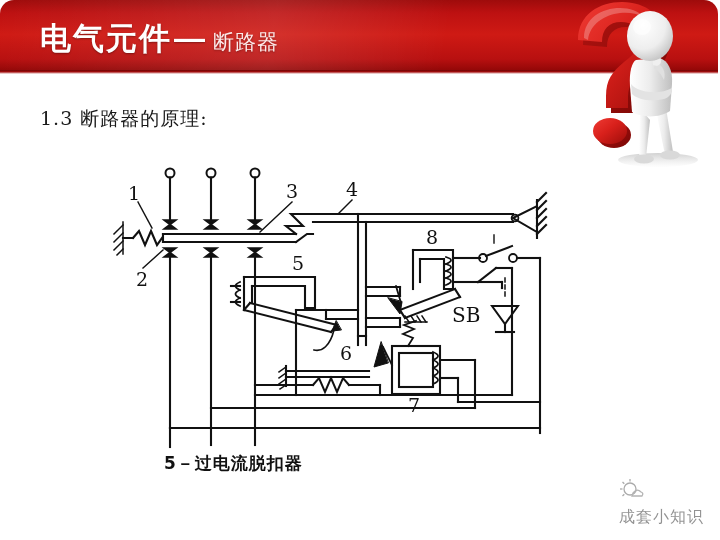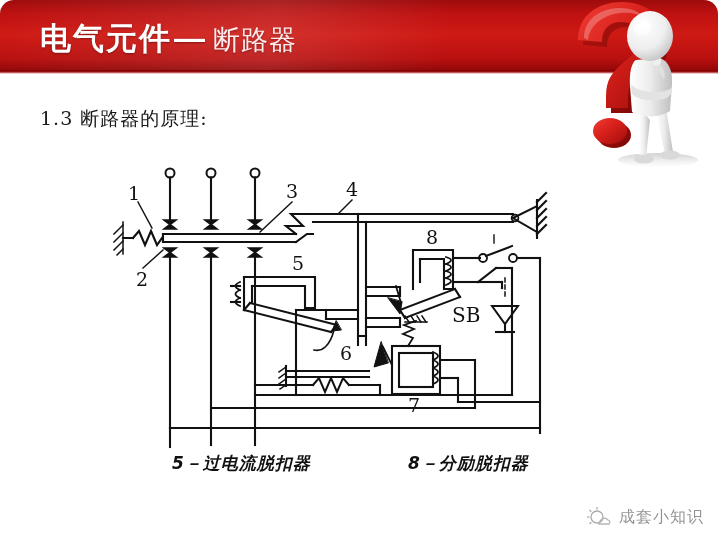--- a/index.html
+++ b/index.html
@@ -34,53 +34,53 @@
   .title-main{
     font-size:31px;font-weight:bold;color:#ffffff;letter-spacing:2px;
     text-shadow:0 1px 2px rgba(0,0,0,.35);
     font-family:"DejaVu Sans","Liberation Sans",sans-serif;
   }
   .title-dash{
     font-size:31px;font-weight:bold;color:#ffffff;padding:0 2px;
     text-shadow:0 1px 2px rgba(0,0,0,.35);
   }
   .title-sub{
-    font-size:27px;font-weight:normal;color:#fdeaea;letter-spacing:1px;
+    font-size:21px;font-weight:normal;color:#fdeaea;letter-spacing:1px;
     margin-left:6px;text-shadow:0 1px 2px rgba(0,0,0,.3);
     font-family:"DejaVu Sans","Liberation Sans",sans-serif;
   }
 
   
   .mascot{position:absolute;left:560px;top:0px;width:160px;height:170px;z-index:6;}
 
   
   .subtitle{
     position:absolute;left:40px;top:106px;
     font-size:19px;color:#1a1a1a;letter-spacing:1px;
     font-family:"DejaVu Serif","Liberation Serif",serif;
   }
 
   
   .diagram{position:absolute;left:100px;top:150px;width:500px;height:300px;}
 
   
   .captions{
-    position:absolute;left:172px;top:452px;width:420px;
-    display:grid;grid-template-columns:236px 1fr;row-gap:20px;font-style:italic;
+    position:absolute;left:164px;top:452px;width:420px;
+    display:grid;grid-template-columns:236px 1fr;row-gap:20px;
   }
   .cap{
     font-size:17px;color:#111;font-weight:bold;letter-spacing:1px;
     font-family:"DejaVu Sans","Liberation Sans",sans-serif;
     white-space:nowrap;
   }
 
   
   .watermark{
     position:absolute;right:14px;bottom:12px;
-    display:flex;align-items:flex-end;gap:7px;opacity:.55;
+    display:flex;align-items:flex-start;gap:7px;opacity:.55;flex-direction:column;
   }
   .wm-text{font-size:16px;color:#3a3a3a;letter-spacing:1px;
     font-family:"DejaVu Sans","Liberation Sans",sans-serif;}
 </style>
 </head>
 <body>
 
 <div class="slide">
 
   <div class="banner">
@@ -387,21 +387,20 @@
       <text x="192" y="120">5</text>
       <text x="240" y="210">6</text>
       <text x="308" y="262">7</text>
       <text x="326" y="94">8</text>
       <text x="352" y="172" font-size="20" font-family="DejaVu Serif, Liberation Serif, serif">SB</text>
     </g>
   </svg>
 
   <div class="captions">
     <div class="cap">5－过电流脱扣器</div>
-    <div class="cap">8－分励脱扣器</div>
   </div>
 
   <div class="watermark">
     <svg width="26" height="22" viewBox="0 0 26 22">
       <g stroke="#666" fill="none" stroke-width="1.3">
         <circle cx="11" cy="11" r="6"></circle>
         <line x1="11" y1="1" x2="11" y2="3.5"></line>
         <line x1="3.5" y1="4" x2="5.3" y2="5.8"></line>
         <line x1="1" y1="11" x2="3.5" y2="11"></line>
         <line x1="3.5" y1="18" x2="5.3" y2="16.2"></line>

